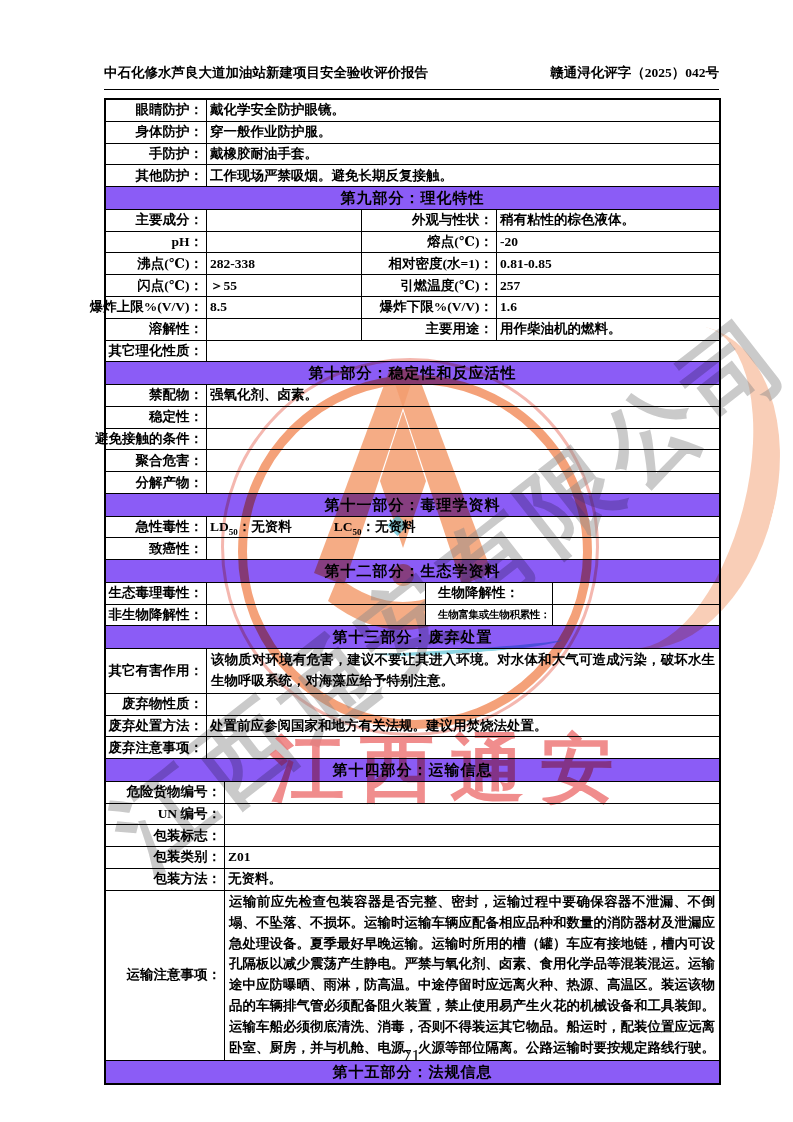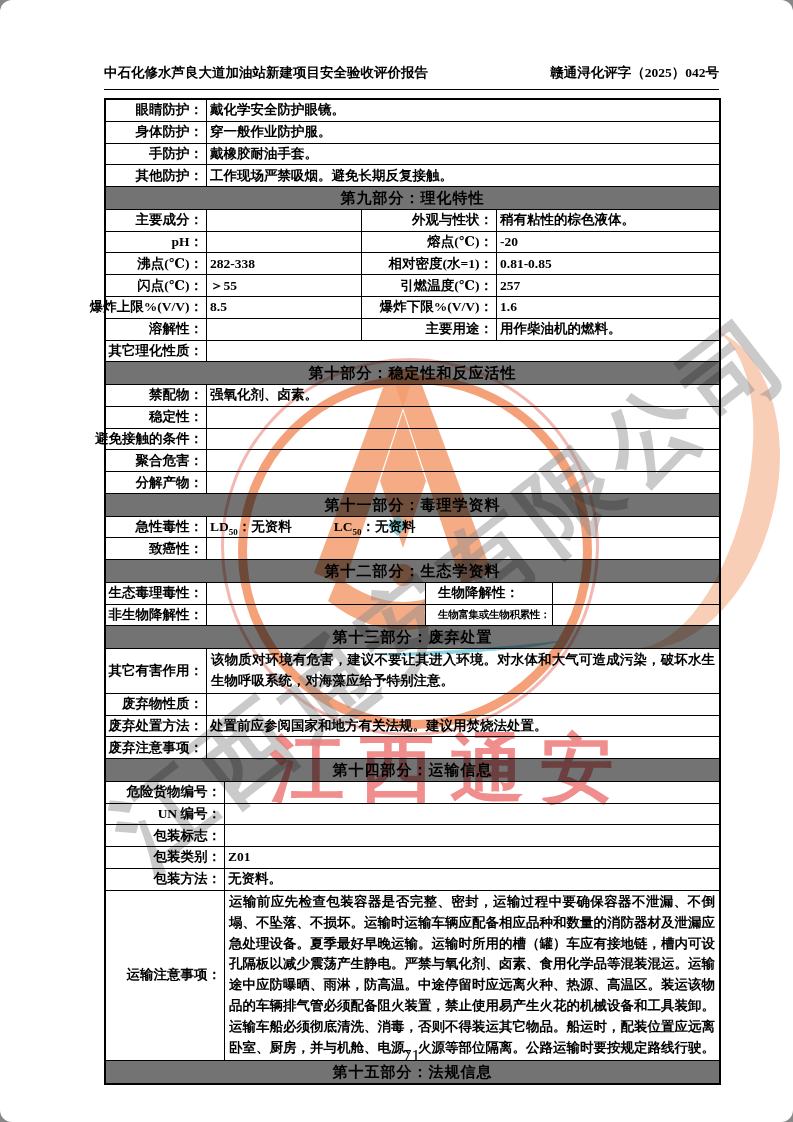--- a/index.html
+++ b/index.html
@@ -1,20 +1,20 @@
 <!DOCTYPE html>
 <html><head>
 <meta charset="utf-8">
 <style>
   html,body{margin:0;padding:0;background:#888;}
   .page{
     position:relative; width:793px; height:1122px; background:#ffffff;
     margin:0 auto; overflow:hidden;
     font-family:"Liberation Serif","DejaVu Serif",serif;
-    font-weight:bold; color:#000;border-radius:12px;
+    font-weight:bold; color:#000;
   }
   
   .doc-header{
     position:absolute; left:104px; top:64px; width:615px;
     display:flex; justify-content:space-between; align-items:flex-end;
     font-size:13.5px; padding-bottom:7px; border-bottom:1px solid #000;
   }
   
   .doc-table{
     position:absolute; left:104px; top:98px; width:613px;
@@ -26,21 +26,21 @@
   .cell:first-child{border-left:none;}
   .lbl{width:100px; flex:none; justify-content:flex-end; text-align:center; white-space:nowrap;}
   .lblw{width:118px;}
   .val{flex:1; justify-content:flex-start; text-align:left;font-family:Liberation Serif, serif;}
   .v1{width:155px; flex:none;}
   .l2{width:135px; flex:none; justify-content:flex-end; text-align:right; white-space:nowrap;}
   .ev1{width:219px; flex:none;}
   .el2{width:127px; flex:none; justify-content:flex-start; text-align:left; white-space:nowrap;padding-left:12px;}
   .small{font-size:10.5px; letter-spacing:-0.3px;}
   .patch{position:relative; z-index:6; background:#fff;}
-  .section{background:#737373; min-height:21.6px;}
+  .section{background:#8b5cf6; min-height:21.6px;}
   .sec{flex:1; justify-content:center; text-align:center; font-size:15px; letter-spacing:1px;}
   .ml{display:block; line-height:20.9px; text-align:justify; padding:1px 4px;}
   .mlrow{align-items:stretch;}
   sub{font-size:9px; line-height:0;}
   .gap{display:inline-block; width:42px;}
   
   .page-num{position:absolute; left:104px; top:1046px; width:615px; text-align:center; font-size:17px; font-weight:normal;}
   
   .watermark{position:absolute; inset:0; z-index:4; pointer-events:none; mix-blend-mode:multiply;}
   .wm-ring{position:absolute; left:238px; top:375px; width:336px; height:336px; border:9px solid rgba(241,140,92,.82); border-radius:50%;}

